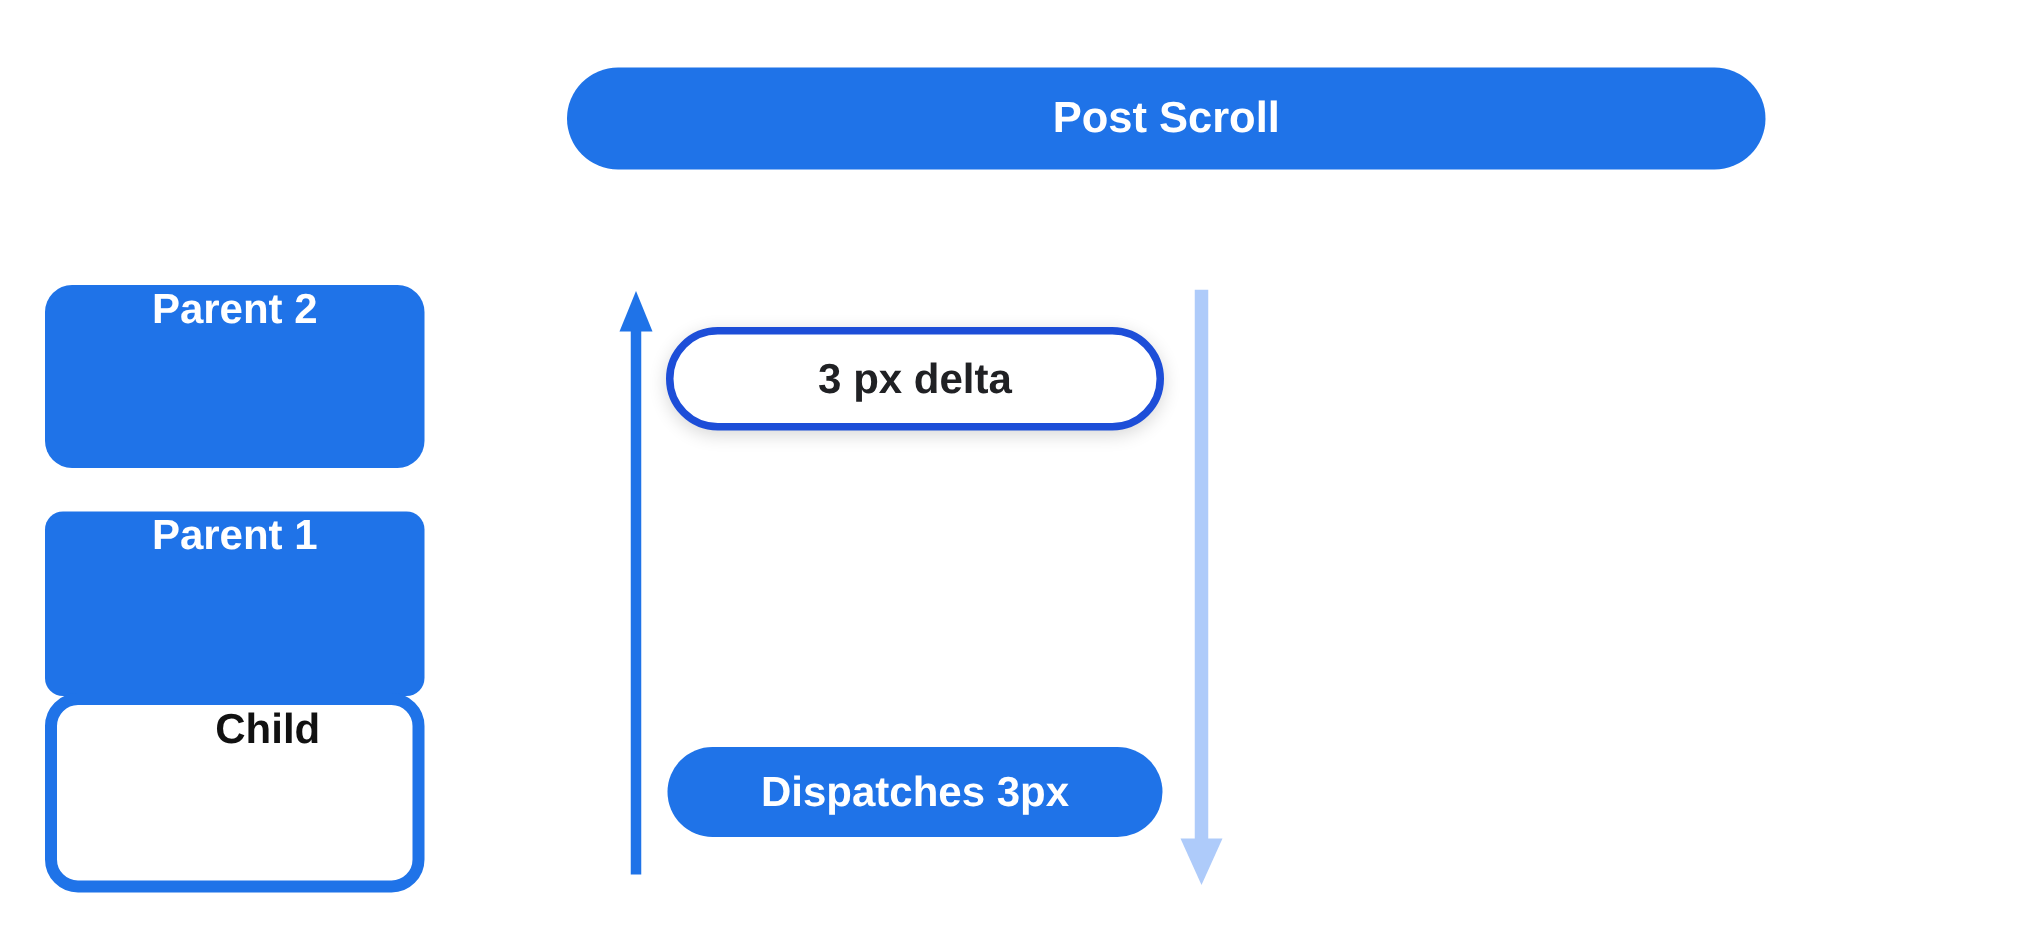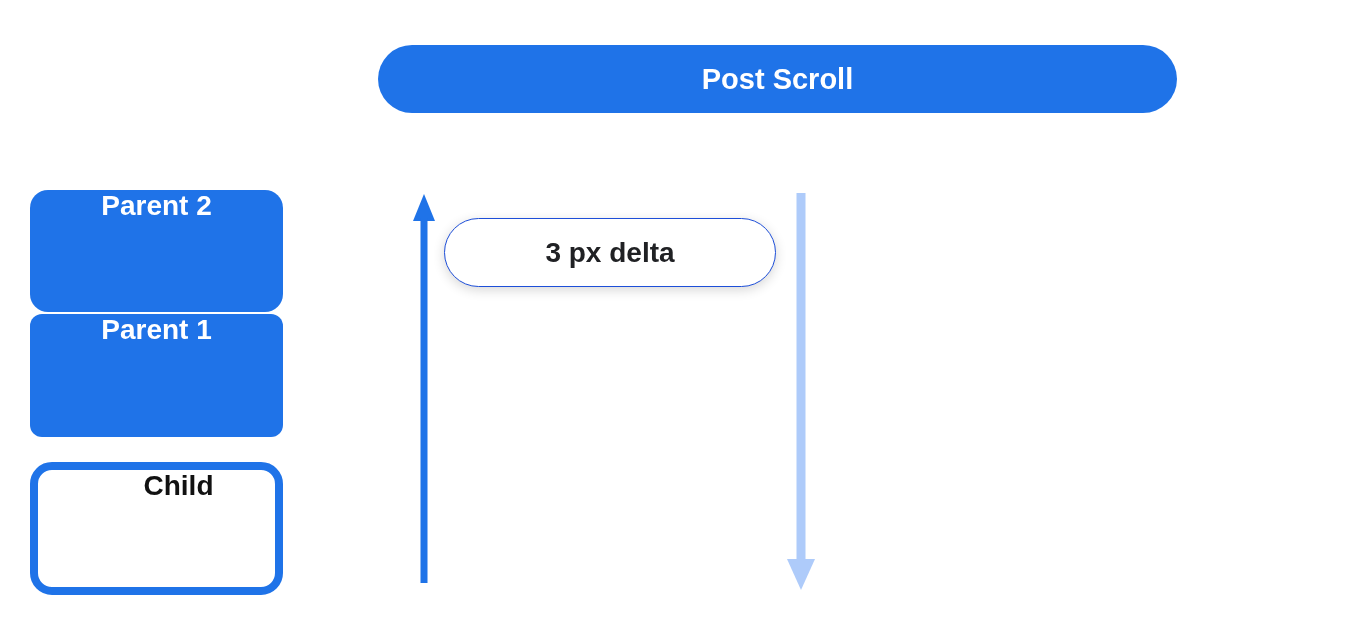--- a/index.html
+++ b/index.html
@@ -24,21 +24,21 @@
     font-weight: bold;
     box-sizing: border-box;
   }
   .pill-blue {
     background: var(--blue, #1f73e8);
     color: #ffffff;
   }
   .pill-white {
     background: #ffffff;
     color: #202124;
-    border: 1px solid #1d4ed8;
+    border: 5px solid #1d4ed8;
     box-shadow: 0 3px 12px rgba(0,0,0,0.16);
   }
   .title-pill {
     left: 378px; top: 45px;
     width: 799px; height: 68px;
     font-size: 29px;
   }
   .node {
     position: absolute;
     left: 30px;
@@ -49,21 +49,21 @@
     border-radius: 18px;
     font-size: 28px;
     font-weight: bold;
     box-sizing: border-box;
   }
   .node-blue {
     background: var(--blue, #1f73e8);
     color: #ffffff;
   }
   .node-parent2 { top: 190px; height: 122px; }
-  .node-parent1 { top: 314px; height: 123px; border-radius: 12px; }
+  .node-parent1 { top: 341px; height: 123px; border-radius: 12px; }
   .node-child {
     top: 462px; height: 133px;
     background: #ffffff;
     color: #111111;
     border: 8px solid var(--blue, #1f73e8);
     border-radius: 22px;
     padding-left: 44px;
   }
   .arrow {
     position: absolute;
@@ -109,14 +109,17 @@
 
   <svg class="arrow arrow-down" width="30" height="397" viewBox="0 0 30 397" aria-hidden="true">
     <rect x="10.5" y="0" width="9" height="369" fill="#aecbfa"></rect>
     <polygon points="15,397 1,366 29,366" fill="#aecbfa"></polygon>
   </svg>
 
   <div class="pill pill-white delta-pill">
     <span>3 px delta</span>
   </div>
 
+  <div class="pill pill-blue dispatch-pill">
+    <span>Dispatches 3px</span>
+  </div>
 
 </div>
 
 </body></html>

